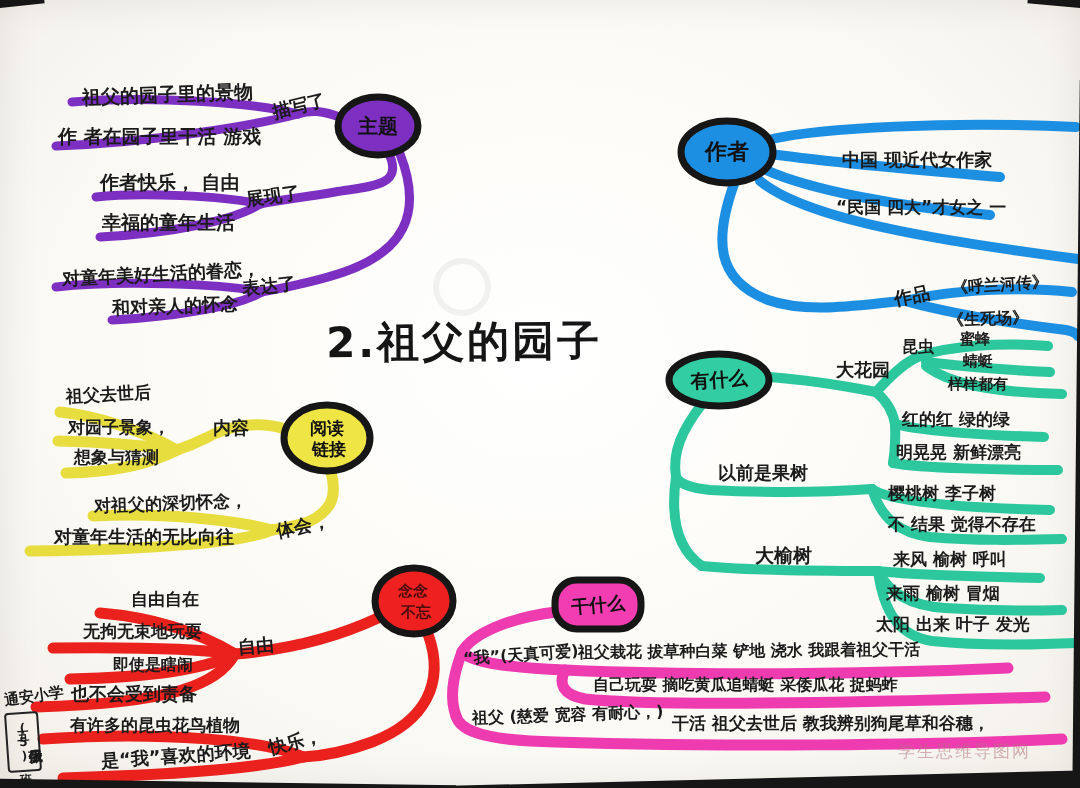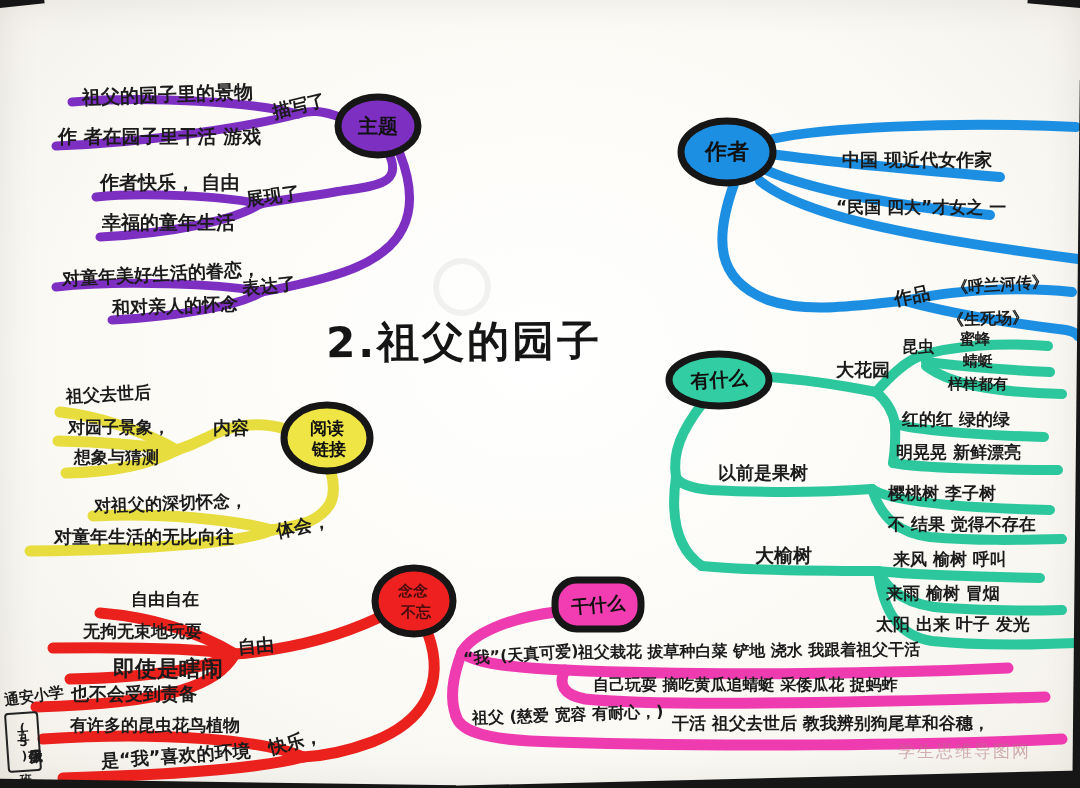--- a/index.html
+++ b/index.html
@@ -170,21 +170,21 @@
   <div class="t hand" style="left:66px;top:385px;font-size:17px;transform:rotate(-3deg);">祖父去世后</div>
   <div class="t hand" style="left:68px;top:418px;font-size:17px;">对园子景象，</div>
   <div class="t hand" style="left:74px;top:448px;font-size:17px;">想象与猜测</div>
   <div class="t hand" style="left:190px;top:418px;font-size:18px;margin-left:23px;">内容</div>
   <div class="t hand" style="left:94px;top:494px;font-size:17px;transform:rotate(-2deg);">对祖父的深切怀念，</div>
   <div class="t hand" style="left:54px;top:527px;font-size:18px;">对童年生活的无比向往</div>
   <div class="t hand" style="left:276px;top:516px;font-size:18px;transform:rotate(-12deg);">体会，</div>
 
   <div class="t hand" style="left:131px;top:590px;font-size:17px;">自由自在</div>
   <div class="t hand" style="left:83px;top:622px;font-size:17px;">无拘无束地玩耍</div>
-  <div class="t hand" style="left:113px;top:656px;font-size:22px;">即使是瞎闹</div>
+  <div class="t hand" style="left:113px;top:656px;font-size:16px;">即使是瞎闹</div>
   <div class="t hand" style="left:71px;top:684px;font-size:18px;">也不会受到责备</div>
   <div class="t hand" style="left:238px;top:636px;font-size:18px;transform:rotate(-5deg);">自由</div>
   <div class="t hand" style="left:70px;top:716px;font-size:17px;">有许多的昆虫花鸟植物</div>
   <div class="t hand" style="left:101px;top:746px;font-size:18px;transform:rotate(-4deg);">是“我”喜欢的环境</div>
   <div class="t hand" style="left:268px;top:732px;font-size:18px;transform:rotate(-14deg);">快乐，</div>
 
   <div class="t hand" style="left:463px;top:646px;font-size:16px;transform:rotate(-4deg);">“我”(天真可爱)</div>
   <div class="t hand" style="left:578px;top:642px;font-size:16px;transform:rotate(-0.5deg);">祖父栽花  拔草种白菜  铲地   浇水   我跟着祖父干活</div>
   <div class="t hand" style="left:593px;top:676px;font-size:16px;">自己玩耍  摘吃黄瓜追蜻蜓   采倭瓜花   捉蚂蚱</div>
   <div class="t hand" style="left:472px;top:706px;font-size:16px;transform:rotate(-2deg);">祖父 (慈爱  宽容  有耐心，)</div>

